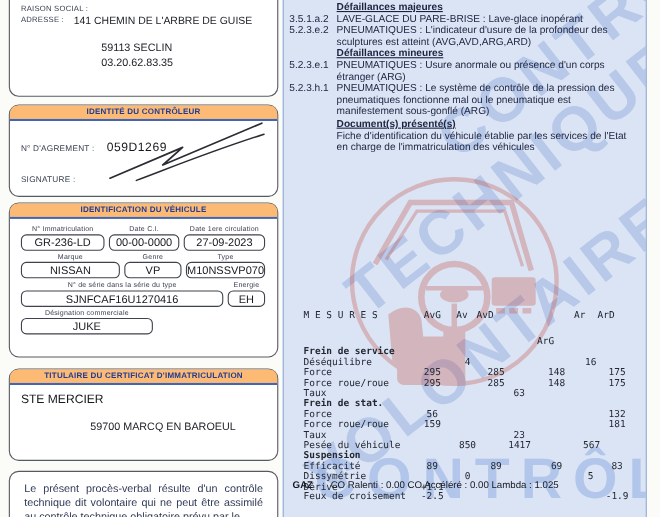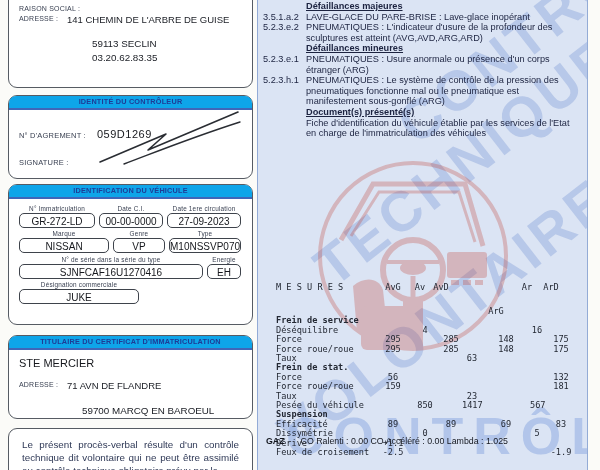--- a/index.html
+++ b/index.html
@@ -2,21 +2,21 @@
 <html><head>
 <meta charset="utf-8">
 <style>
   html,body{margin:0;padding:0;}
   .page{position:relative;width:600px;height:470px;background:#fbfbf8;overflow:hidden;
         font-family:"Liberation Sans",sans-serif;color:#22262e;}
 
   
   .lbox{position:absolute;left:8px;width:245px;background:#fff;border:1.6px solid #565b63;
         border-radius:9px;box-sizing:border-box;}
-  .lhead{height:12px;background:#0ea5e9;border-bottom:2px solid #4066b8;border-radius:7px 7px 0 0;
+  .lhead{height:12px;background:#fdba74;border-bottom:2px solid #4066b8;border-radius:7px 7px 0 0;
          text-align:center;font-size:7.3px;font-weight:bold;color:#1e3c96;line-height:12px;letter-spacing:.2px;}
   .slab{font-size:7px;color:#3a4152;letter-spacing:.2px;}
   #box-company{top:-30px;height:118px;padding:34px 10px 0 10px;}
   .company-name{font-size:12px;color:#16181d;margin-top:1px;}
   .addr-row{display:flex;margin-top:2px;}
   .addr-row .slab{width:48px;flex:0 0 48px;padding-top:1px;}
   .addr-val{font-size:9.5px;color:#1a1d24;}
   .indent{margin-left:54px;font-size:9.8px;color:#1a1d24;padding-left:19px;}
   #box-controller{top:95px;height:84px;}
   .ctl-row{display:flex;align-items:baseline;margin:18px 0 0 10px;}
@@ -92,21 +92,21 @@
       <path d="M30 58 C62 46 96 32 146 16" fill="none" stroke="#2a2d33" stroke-width="1.4" stroke-linecap="round"></path>
     </svg>
   </div>
 
   <div class="lbox" id="box-vehicle">
     <div class="lhead">IDENTIFICATION DU VÉHICULE</div>
     <div class="vgrid">
       <div class="vrow">
         <div class="vf" style="width:76px">
           <span class="slab">N° Immatriculation</span>
-          <div class="vbox">GR-272-LD</div>
+          <div class="vbox">GR-236-LD</div>
         </div>
         <div class="vf" style="width:64px">
           <span class="slab">Date C.I.</span>
           <div class="vbox">00-00-0000</div>
         </div>
         <div class="vf" style="width:74px">
           <span class="slab">Date 1ere circulation</span>
           <div class="vbox">27-09-2023</div>
         </div>
       </div>
@@ -139,24 +139,20 @@
           <span class="slab">Désignation commerciale</span>
           <div class="vbox">JUKE</div>
         </div>
       </div>
     </div>
   </div>
 
   <div class="lbox" id="box-holder">
     <div class="lhead" style="margin:0 -10px;">TITULAIRE DU CERTIFICAT D'IMMATRICULATION</div>
     <div class="holder-name">STE MERCIER</div>
-    <div class="addr-row" style="margin-top:11px;">
-      <span class="slab">ADRESSE :</span>
-      <span class="addr-val">71 AVN DE FLANDRE</span>
-    </div>
     <div class="indent" style="margin-top:14px;margin-left:44px;">59700 MARCQ EN BAROEUL</div>
   </div>
 
   <div class="lbox" id="box-notice">
     <div class="notice-text">Le présent procès-verbal résulte d'un contrôle technique dit volontaire qui ne peut être assimilé au contrôle technique obligatoire prévu par le</div>
   </div>
 
   <div class="panel">
 
     <span class="wm wm1">CONTRÔLE</span>

